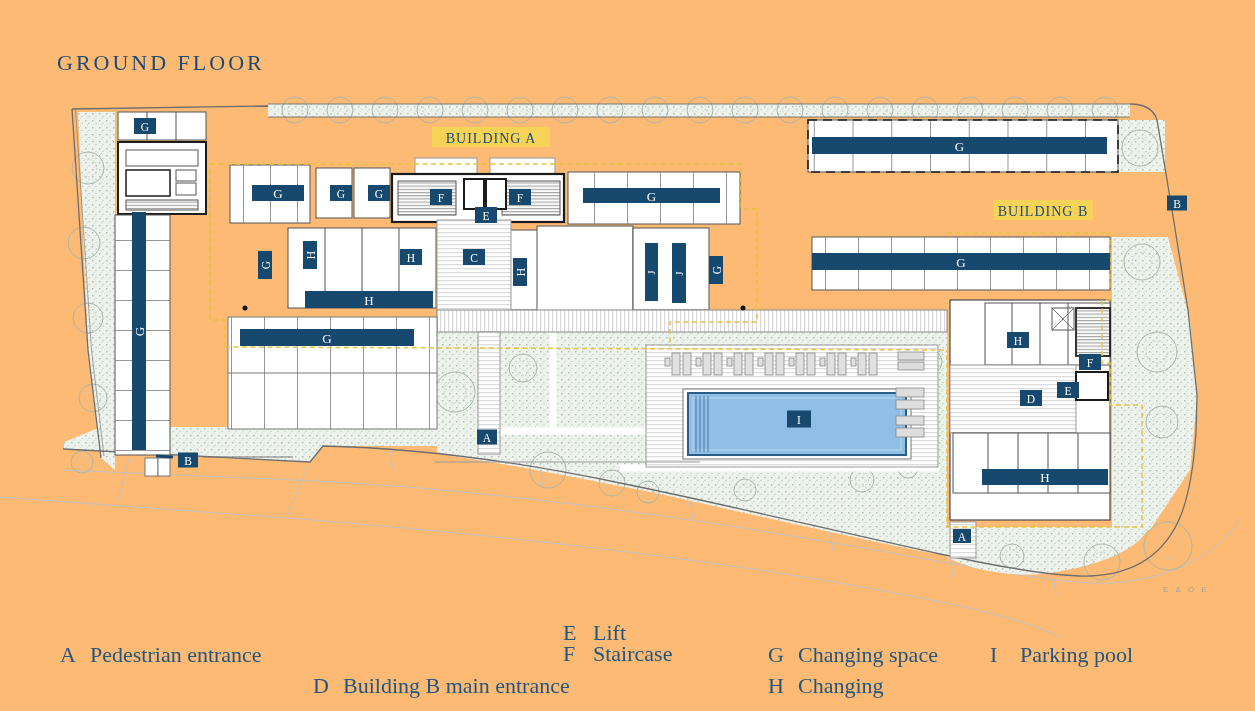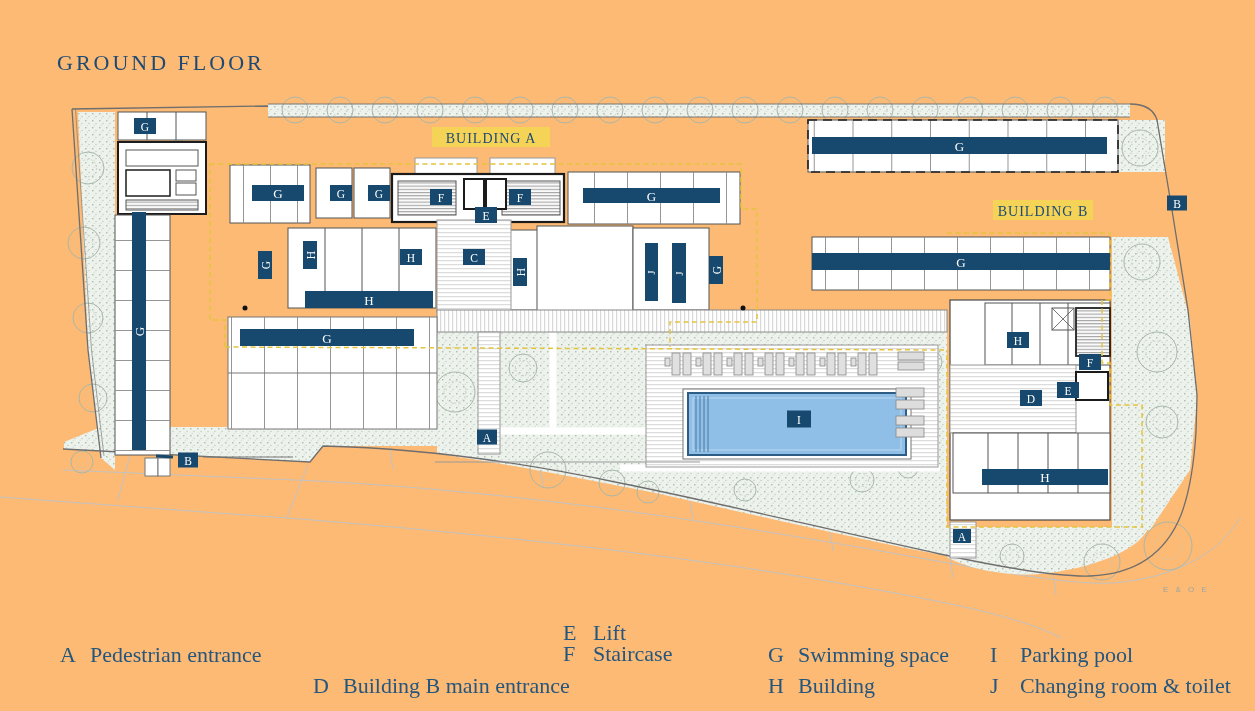--- a/index.html
+++ b/index.html
@@ -385,18 +385,17 @@
         <text x="1043" y="211" class="bldTxt">BUILDING B</text>
         <text x="1163" y="592" class="noteTxt">E &amp; O E</text>
       </g>
   </svg>
 
   <div class="legend">
     <div class="lg-item" style="left:60px;top:642px"><span class="lg-key">A</span><span>Pedestrian entrance</span></div>
     <div class="lg-item" style="left:313px;top:673px"><span class="lg-key">D</span><span>Building B main entrance</span></div>
     <div class="lg-item" style="left:563px;top:620px"><span class="lg-key">E</span><span>Lift</span></div>
     <div class="lg-item" style="left:563px;top:641px"><span class="lg-key">F</span><span>Staircase</span></div>
-    <div class="lg-item" style="left:768px;top:642px"><span class="lg-key">G</span><span>Swimming space</span></div>
-    <div class="lg-item" style="left:768px;top:673px"><span class="lg-key">H</span><span>Building</span></div>
+    <div class="lg-item" style="left:768px;top:642px"><span class="lg-key">G</span><span>Changing space</span></div>
+    <div class="lg-item" style="left:768px;top:673px"><span class="lg-key">H</span><span>Changing</span></div>
     <div class="lg-item" style="left:990px;top:642px"><span class="lg-key">I</span><span>Parking pool</span></div>
-    <div class="lg-item" style="left:990px;top:673px"><span class="lg-key">J</span><span>Changing room &amp; toilet</span></div>
   </div>
 </div>
 
 </body></html>

